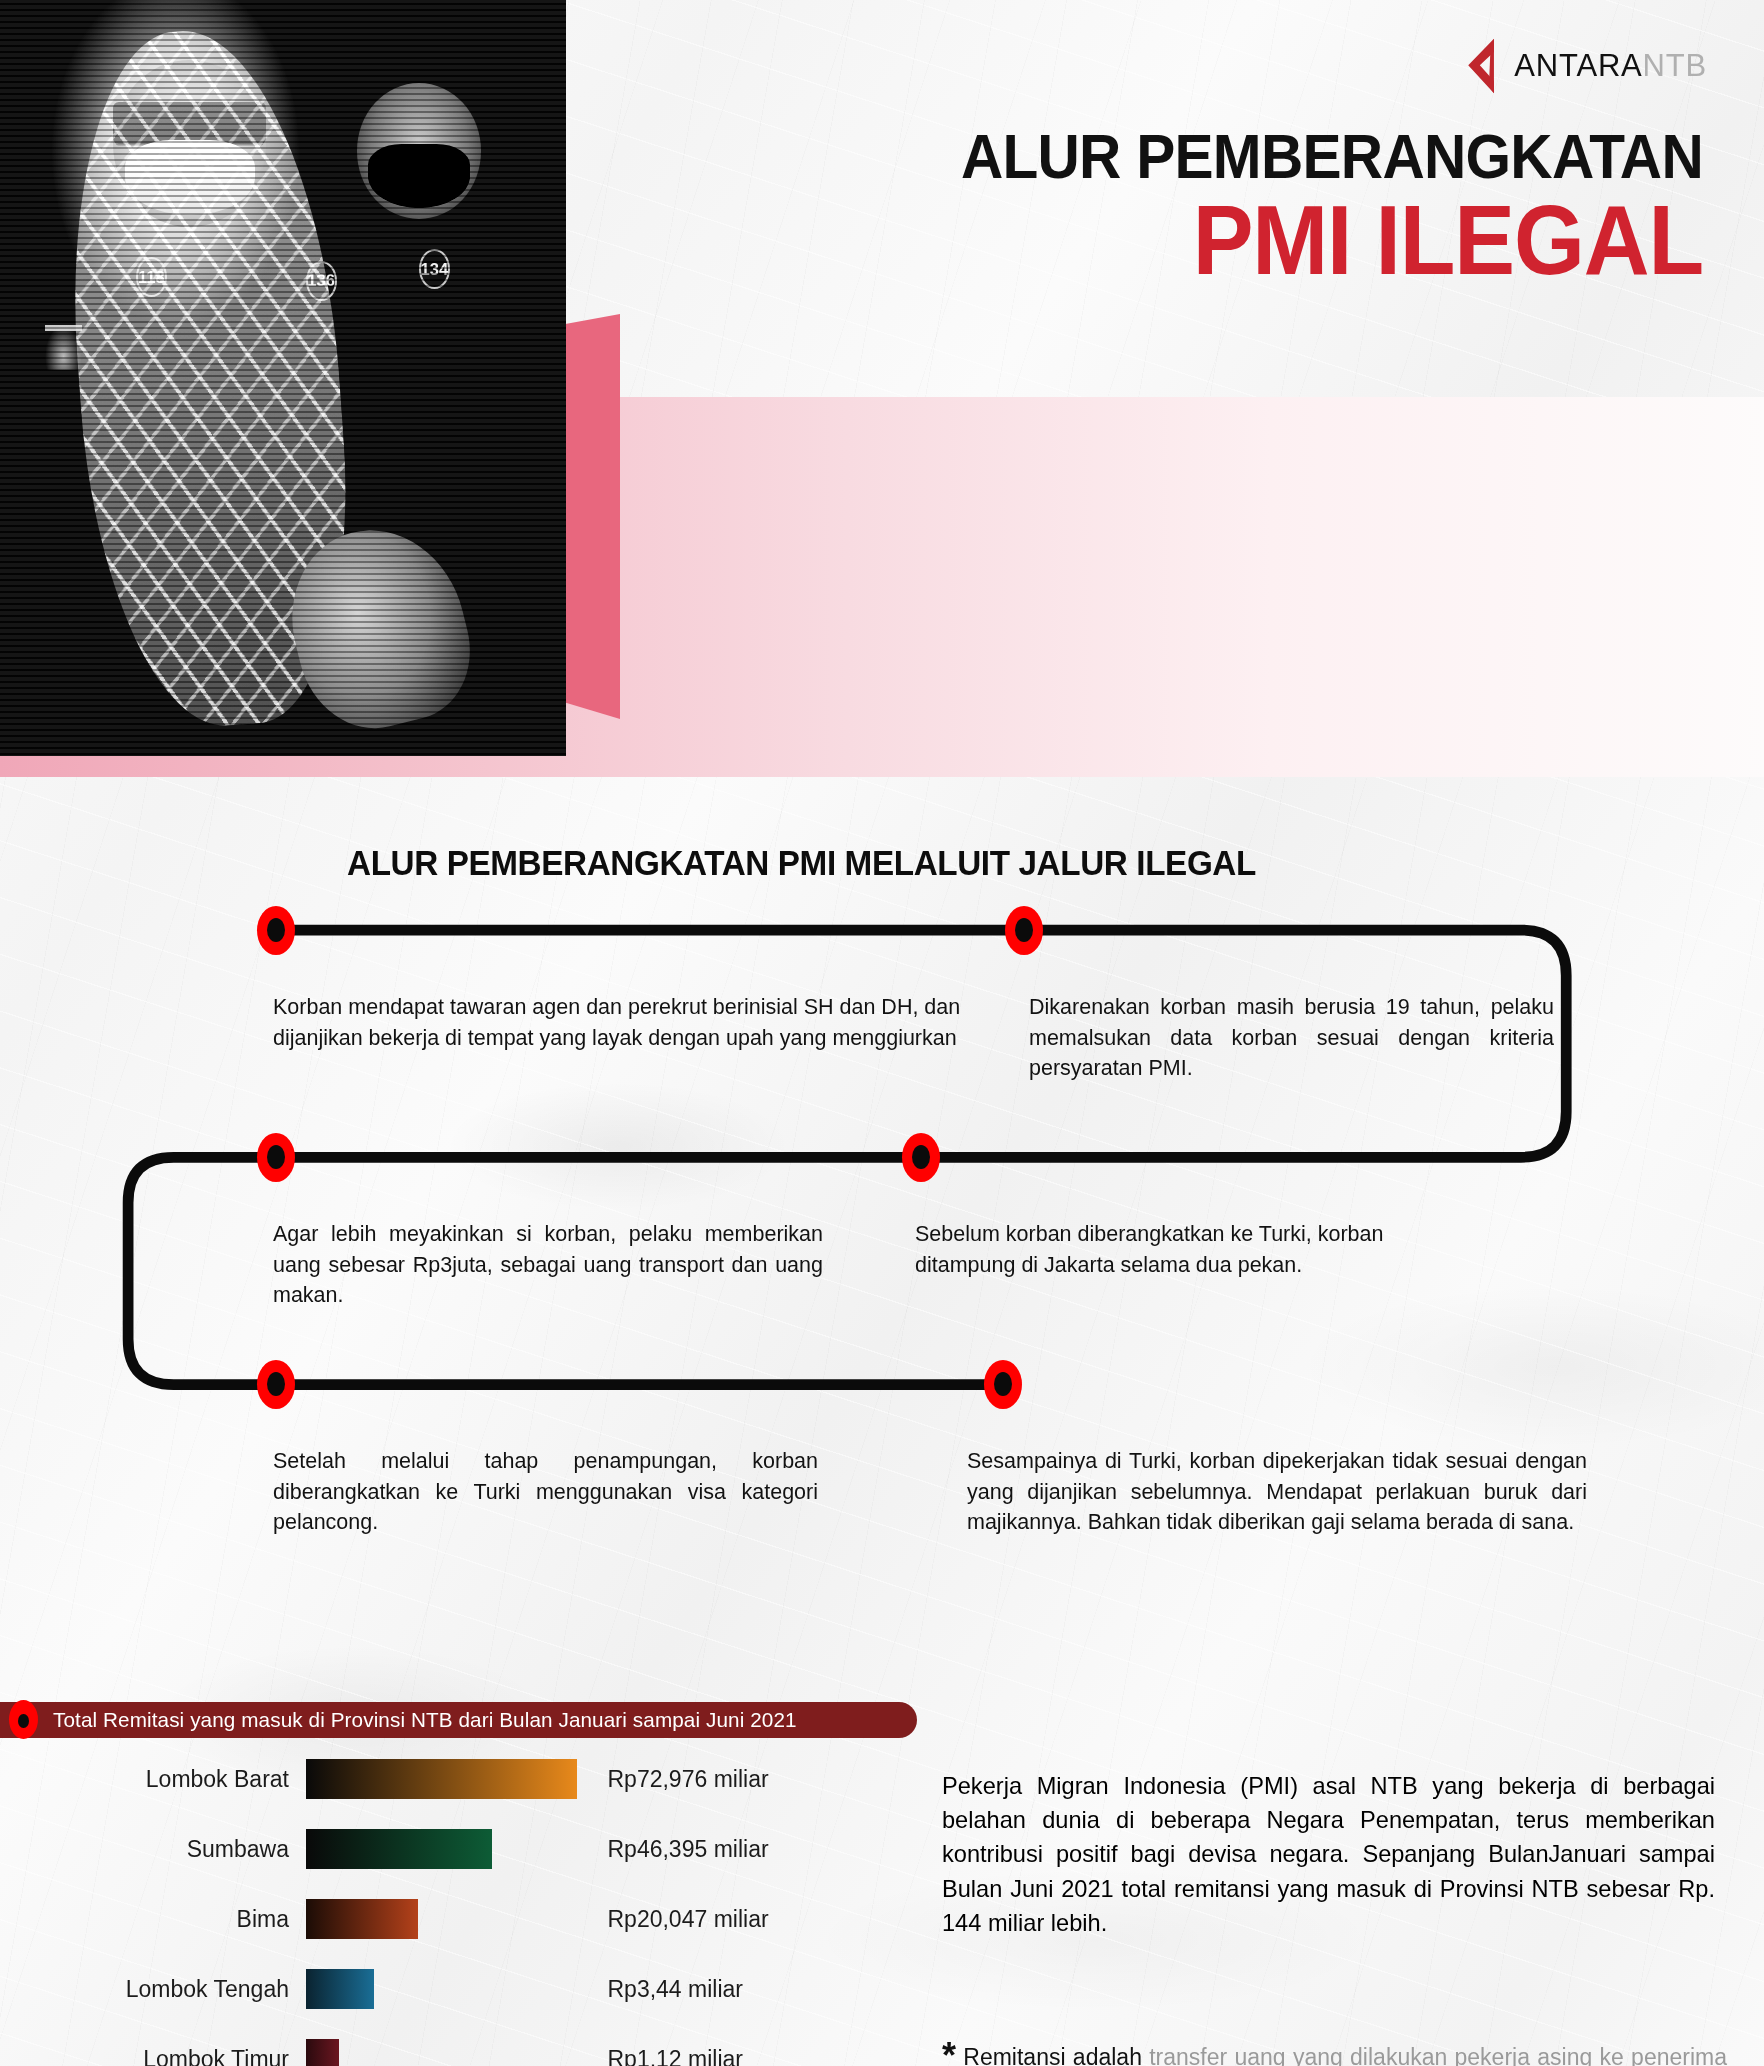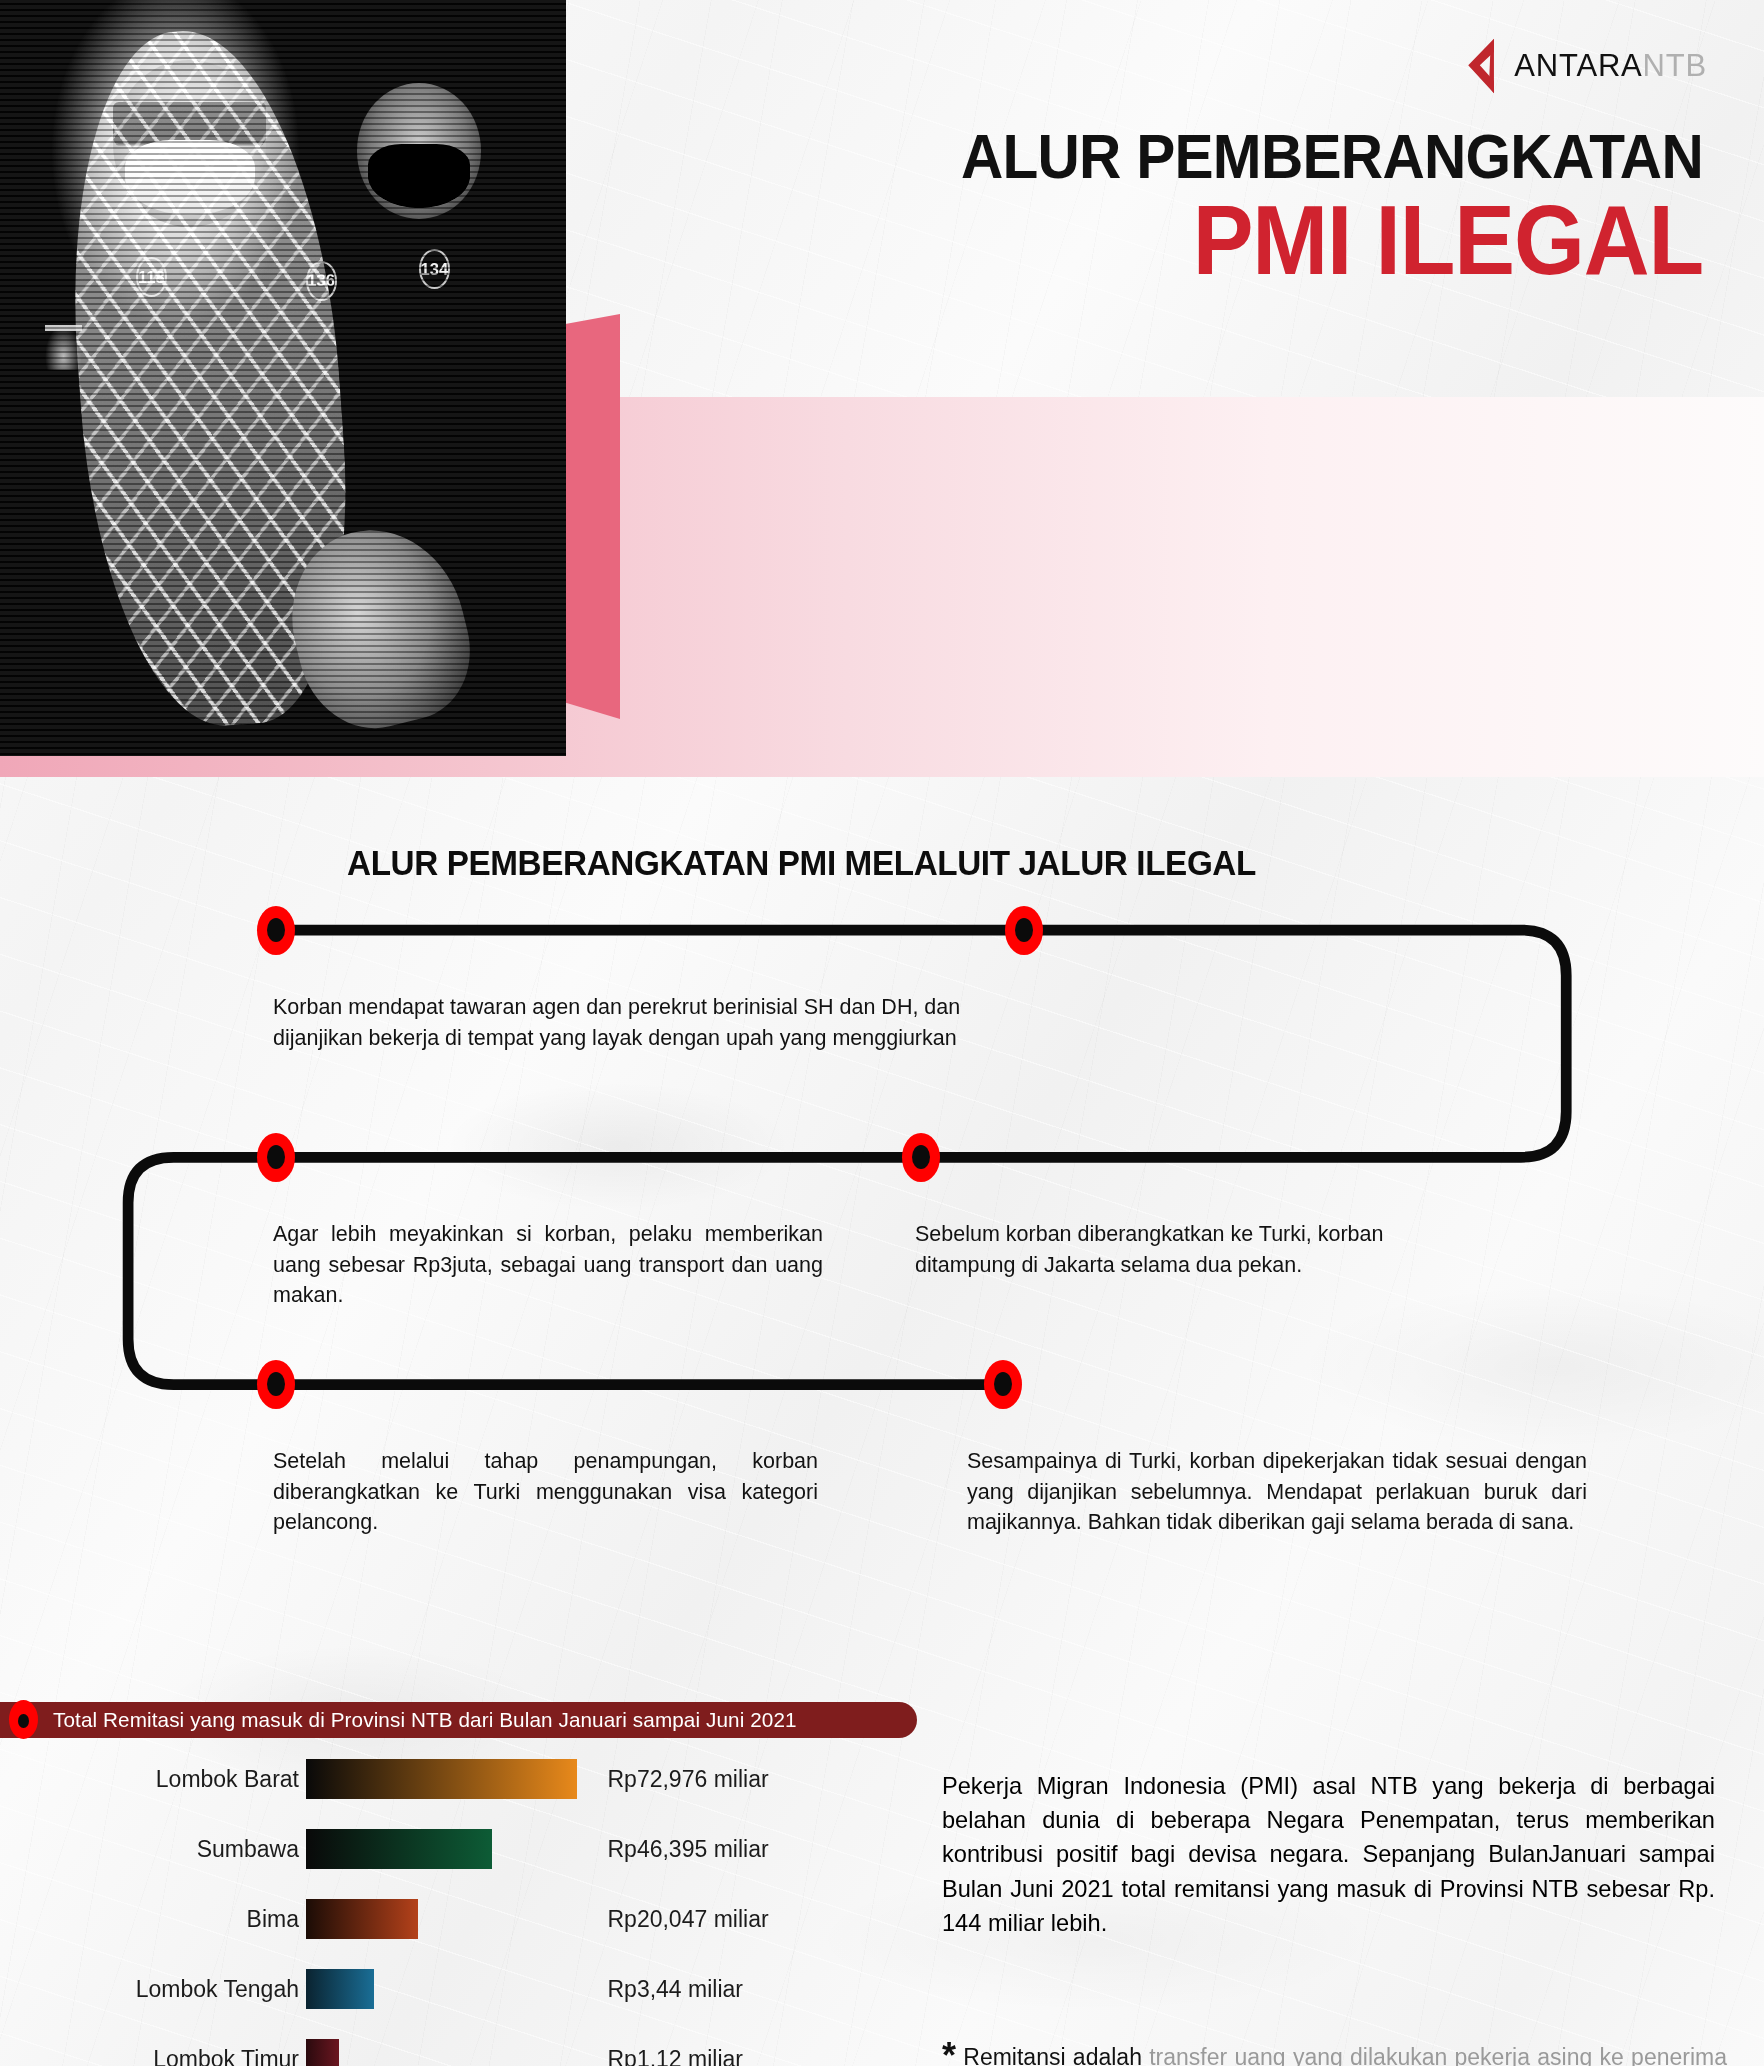--- a/index.html
+++ b/index.html
@@ -178,21 +178,21 @@
   }
   .banner-dot .outer{ width:29px; height:39px; background:#ff0000; border-radius:50%; }
   .banner-dot .inner{ position:absolute; left:9px; top:13.2px; width:10.7px; height:14px; background:#0b0b0b; border-radius:50%; }
   .banner-txt{
     margin-left:53px; color:#fff; font-size:20.7px; letter-spacing:0.1px;
   }
 
   .chart{ position:absolute; left:0; top:1756px; width:909px; }
   .bar-row{ display:flex; align-items:center; height:46px; margin-bottom:24px; }
   .bar-label{
-    width:306px; text-align:right; padding-right:7px;
+    width:306px; text-align:right; padding-right:17px;
     font-size:23px; color:#1b1b1b;
   }
   .bar-track{ width:285px; }
   .bar{ height:40px; }
   .bar-value{
     width:231px; padding-left:16.5px; font-size:23px; color:#1b1b1b; white-space:nowrap;
   }
 
   .side-note{
     position:absolute; left:942px; top:1769px; width:773px;
@@ -286,20 +286,21 @@
   <div class="dot" style="left:257px; top:1360px;">
     <div class="outer"></div>
       <div class="inner"></div>
   </div>
   <div class="dot" style="left:984px; top:1360px;">
     <div class="outer"></div>
       <div class="inner"></div>
   </div>
 
   <div class="step" style="left:273px; top:992px; width:694px;">Korban mendapat tawaran agen dan perekrut berinisial SH dan DH, dan dijanjikan bekerja di tempat yang layak dengan upah yang menggiurkan</div>
+  <div class="step just" style="left:1029px; top:992px; width:525px;">Dikarenakan korban masih berusia 19 tahun, pelaku memalsukan data korban sesuai dengan kriteria persyaratan PMI.</div>
   <div class="step just" style="left:273px; top:1219px; width:550px;">Agar lebih meyakinkan si korban, pelaku memberikan uang sebesar Rp3juta, sebagai uang transport dan uang makan.</div>
   <div class="step" style="left:915px; top:1219px; width:521px;">Sebelum korban diberangkatkan ke Turki, korban ditampung di Jakarta selama dua pekan.</div>
   <div class="step just" style="left:967px; top:1446px; width:620px;">Sesampainya di Turki, korban dipekerjakan tidak sesuai dengan yang dijanjikan sebelumnya. Mendapat perlakuan buruk dari majikannya. Bahkan tidak diberikan gaji selama berada di sana.</div>
   <div class="step just" style="left:273px; top:1446px; width:545px;">Setelah melalui tahap penampungan, korban diberangkatkan ke Turki menggunakan visa kategori pelancong.</div>
 
   <div class="banner">
     <div class="banner-dot">
       <div class="outer"></div>
         <div class="inner"></div>
     </div>

